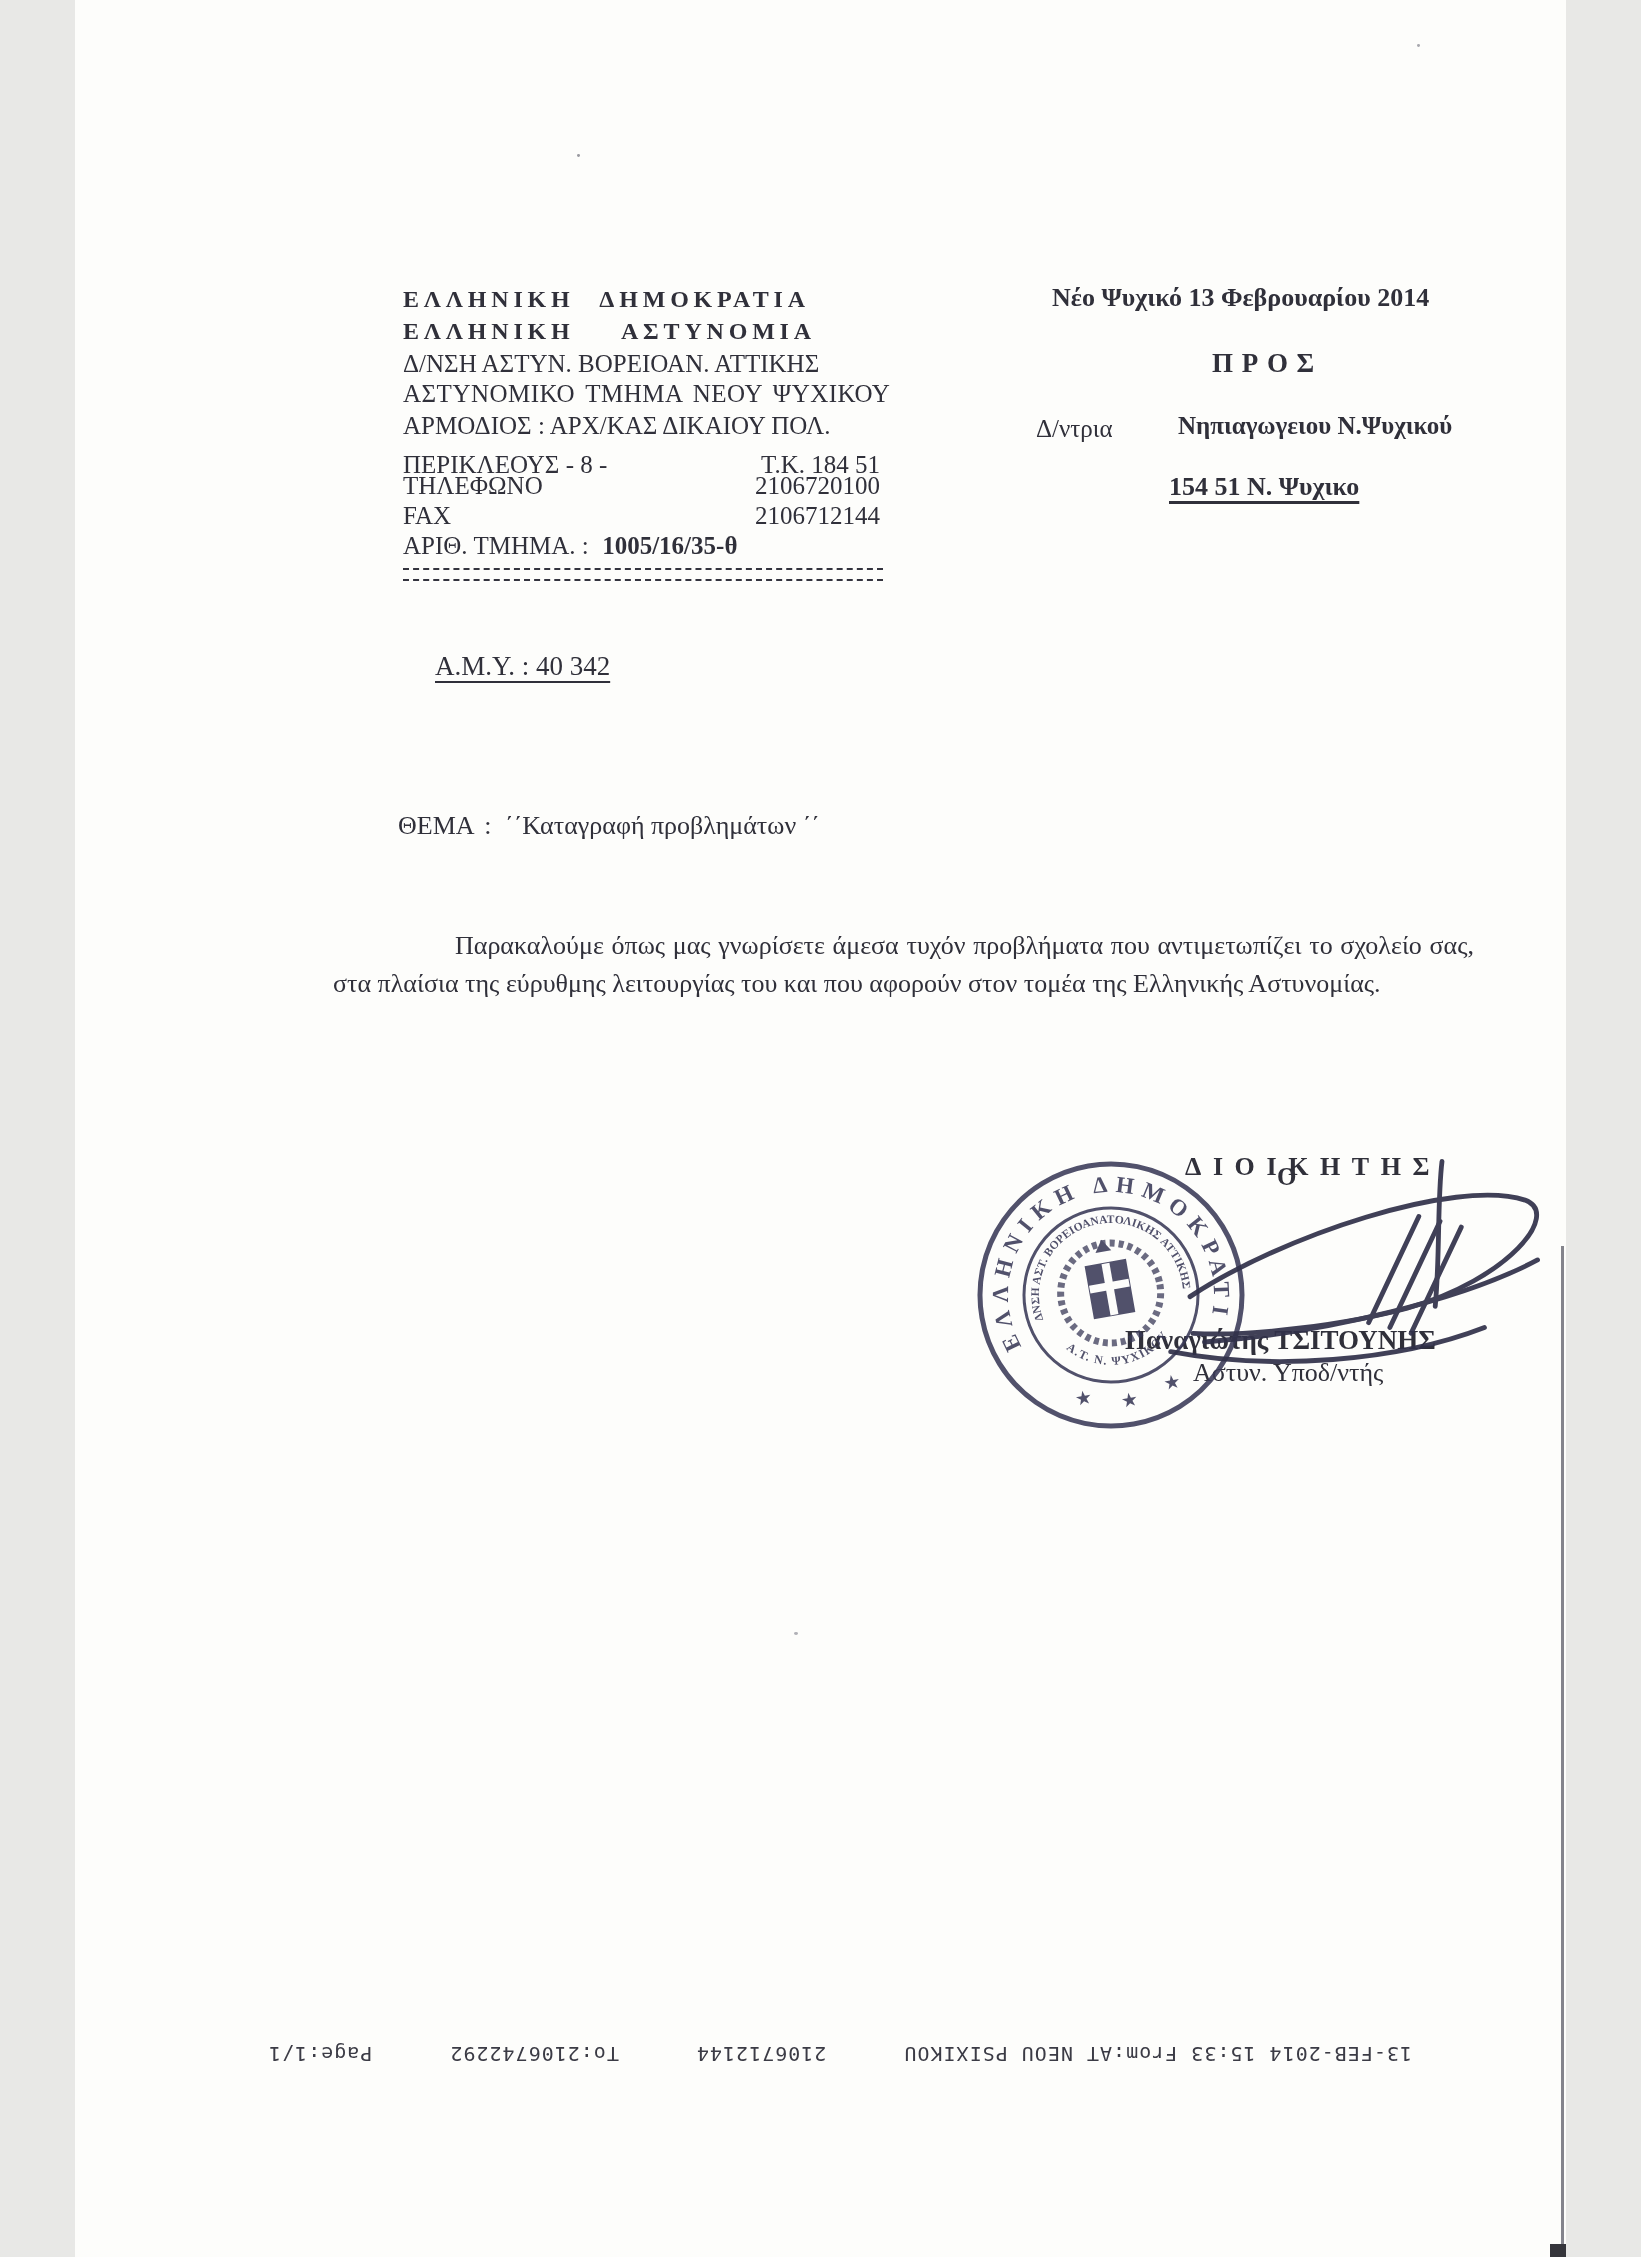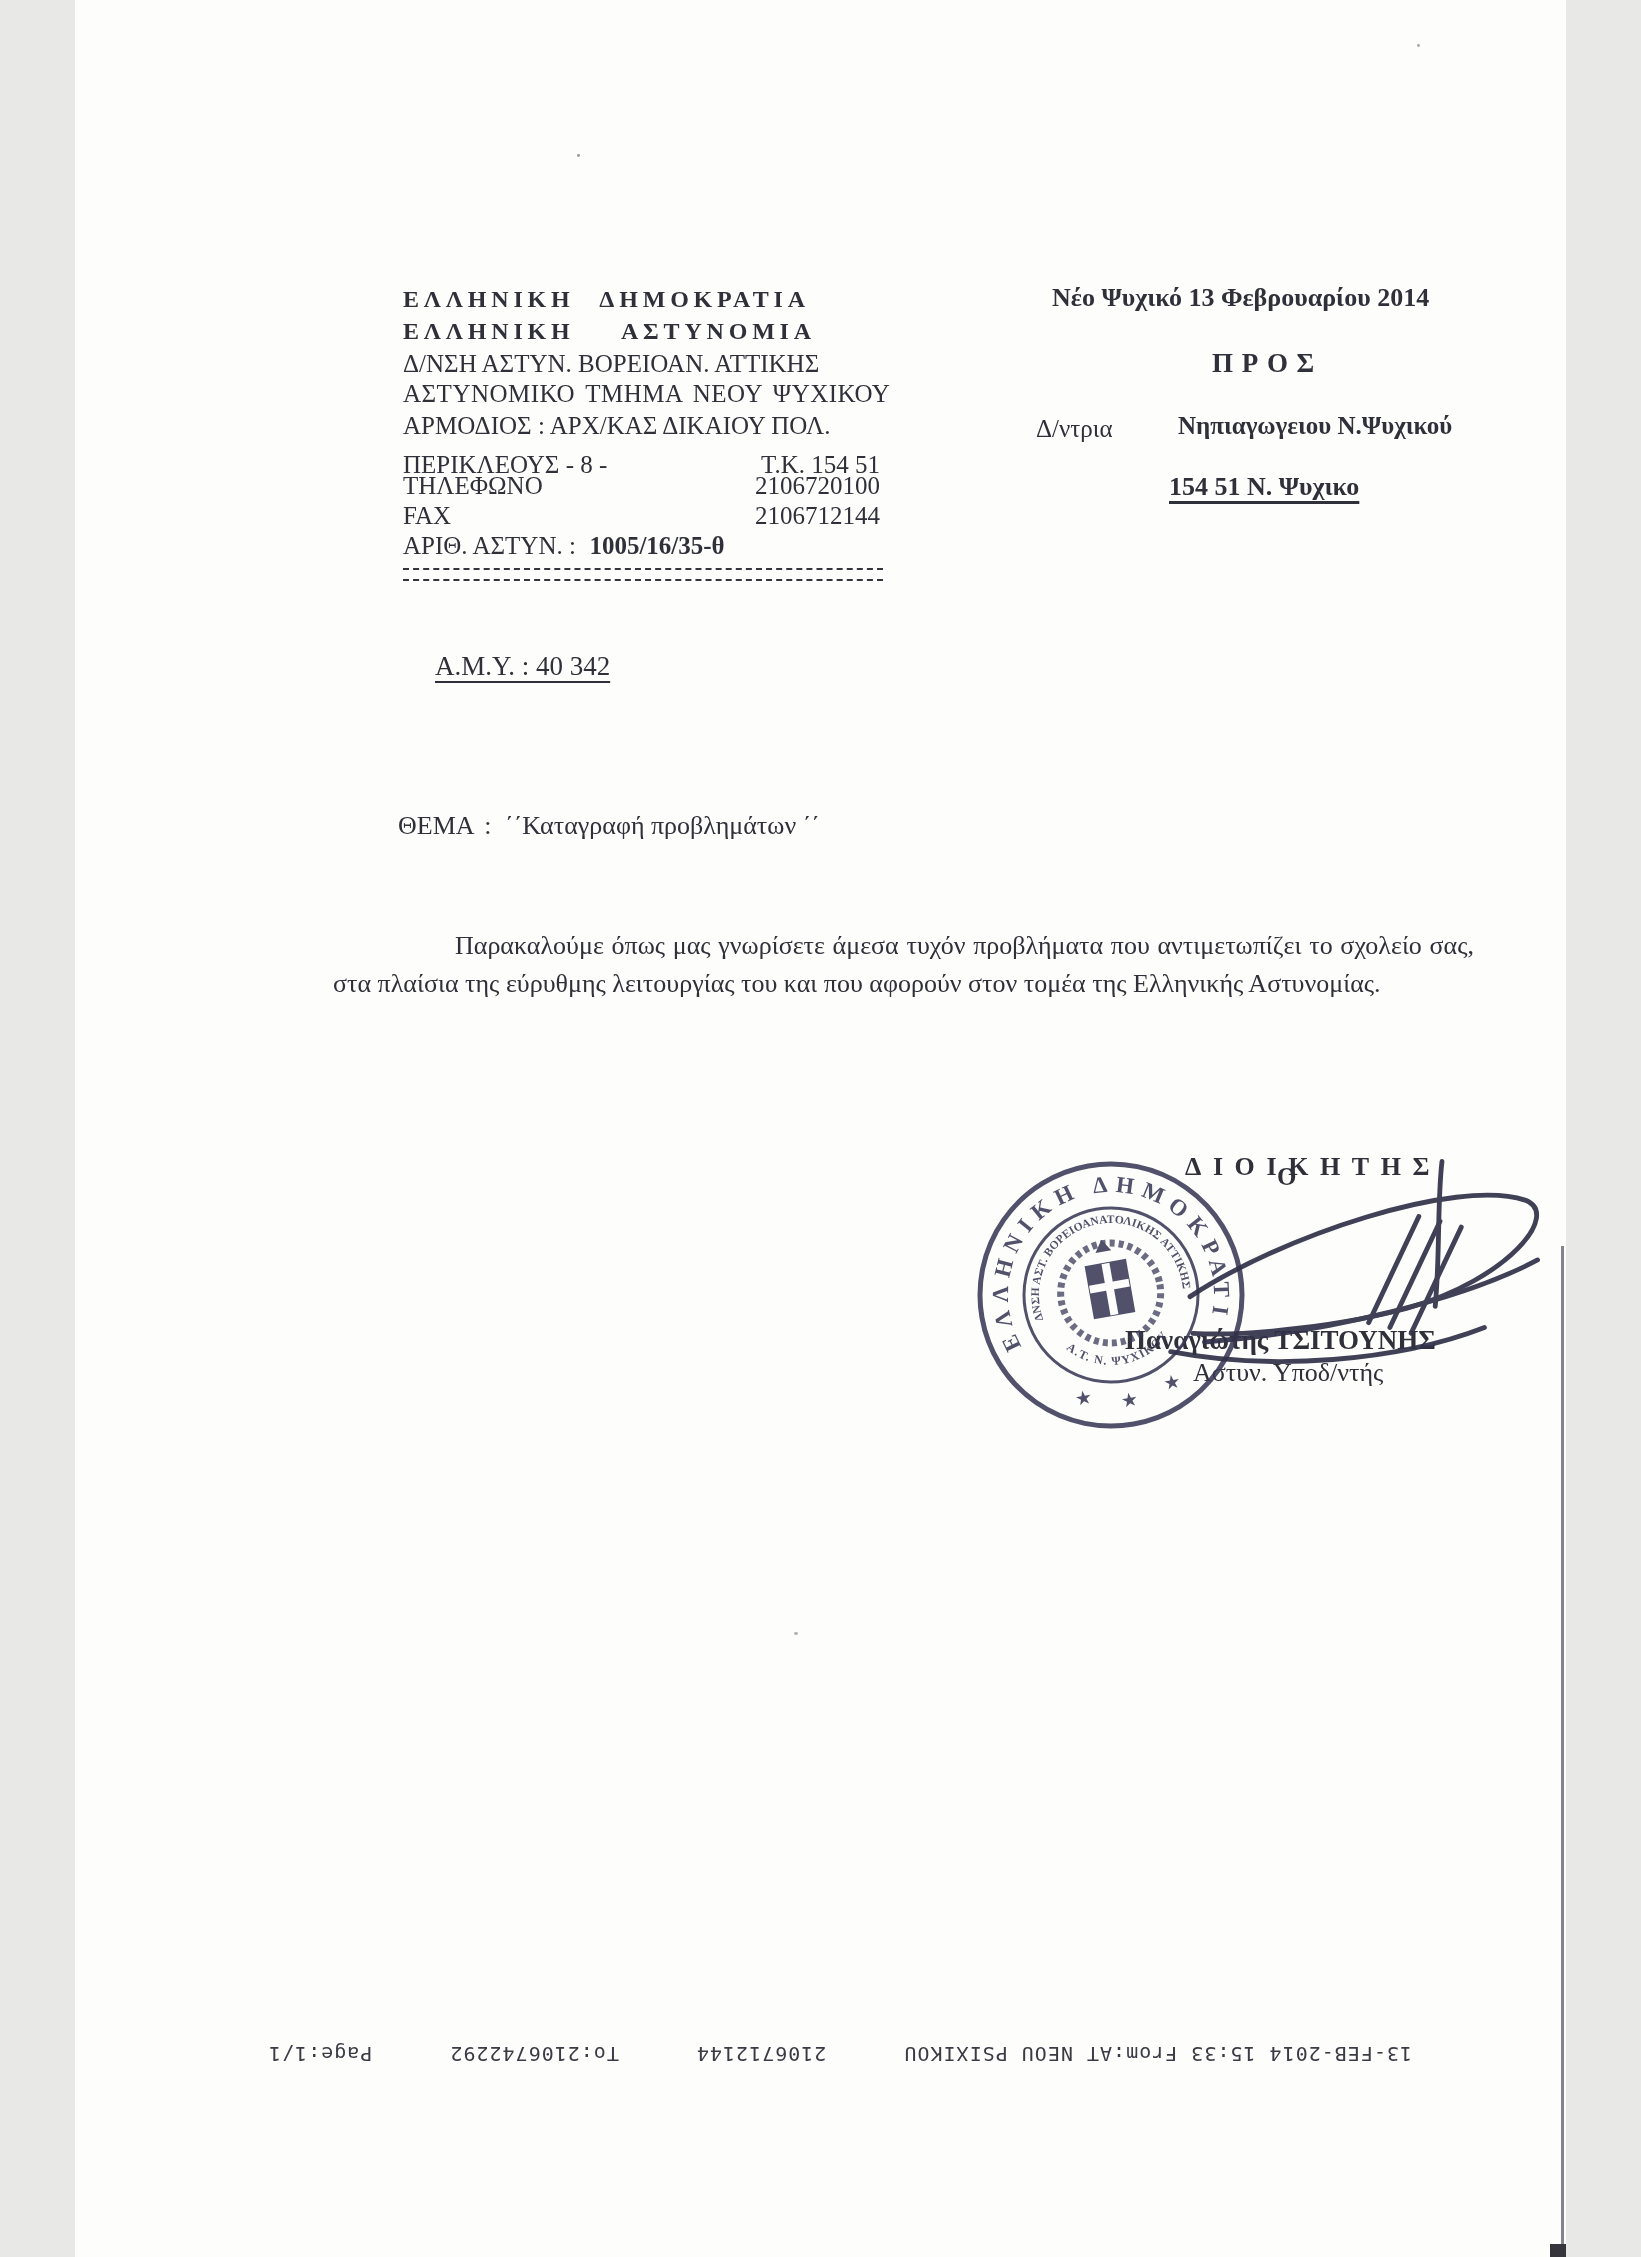--- a/index.html
+++ b/index.html
@@ -67,33 +67,33 @@
 <div class="page">
 
   <div class="abs lh-line lh-l1">ΕΛΛΗΝΙΚΗ ΔΗΜΟΚΡΑΤΙΑ</div>
   <div class="abs lh-line lh-l2">ΕΛΛΗΝΙΚΗ ΑΣΤΥΝΟΜΙΑ</div>
   <div class="abs lh-line lh-l3">Δ/ΝΣΗ ΑΣΤΥΝ. ΒΟΡΕΙΟΑΝ. ΑΤΤΙΚΗΣ</div>
   <div class="abs lh-line lh-l4">ΑΣΤΥΝΟΜΙΚΟ ΤΜΗΜΑ ΝΕΟΥ ΨΥΧΙΚΟΥ</div>
   <div class="abs lh-line lh-l5">ΑΡΜΟΔΙΟΣ : ΑΡΧ/ΚΑΣ ΔΙΚΑΙΟΥ ΠΟΛ.</div>
 
   <div class="abs lh-row lh-row1">
     <span class="lbl">ΠΕΡΙΚΛΕΟΥΣ - 8 -</span>
-    <span class="val">Τ.Κ. 154 51</span>
+    <span class="val">Τ.Κ. 184 51</span>
   </div>
   <div class="abs lh-row lh-row2">
     <span class="lbl">ΤΗΛΕΦΩΝΟ</span>
     <span class="val">2106720100</span>
   </div>
   <div class="abs lh-row lh-row3">
     <span class="lbl">FAX</span>
     <span class="val">2106712144</span>
   </div>
 
   <div class="abs lh-prot">
-    <span>ΑΡΙΘ. ΑΣΤΥΝ. :</span><b>1005/16/35-θ</b>
+    <span>ΑΡΙΘ. ΤΜΗΜΑ. :</span><b>1005/16/35-θ</b>
   </div>
   <div class="abs dashrule"></div>
 
   <div class="abs date-line">Νέο Ψυχικό 13 Φεβρουαρίου 2014</div>
   <div class="abs pros">ΠΡΟΣ</div>
   <div class="abs rec-role">Δ/ντρια</div>
   <div class="abs rec-name">Νηπιαγωγειου Ν.Ψυχικού</div>
   <div class="abs rec-addr">154 51 Ν. Ψυχικο</div>
 
   <div class="abs amy">Α.Μ.Υ. : 40 342</div>

